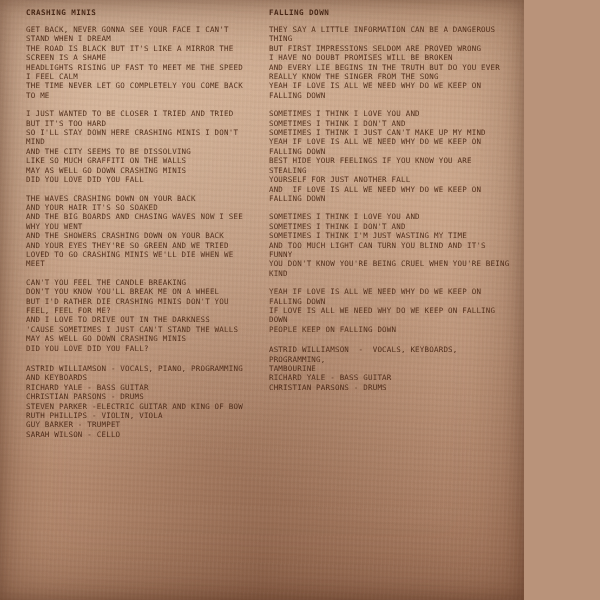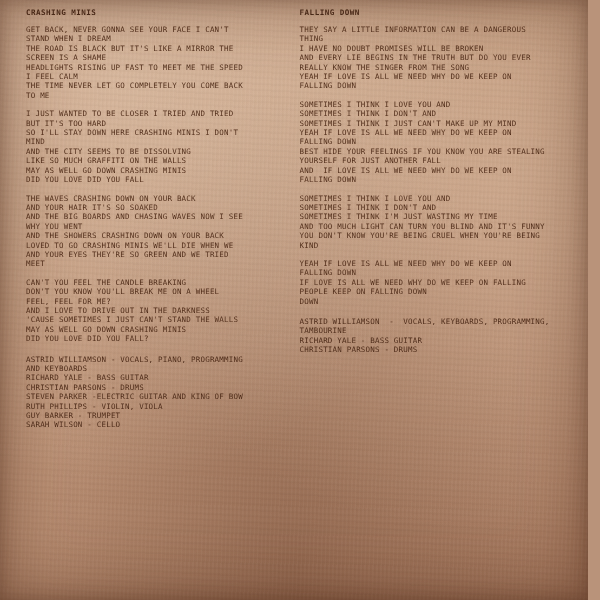--- a/index.html
+++ b/index.html
@@ -8,21 +8,21 @@
   }
   body {
     width: 600px;
     height: 600px;
     overflow: hidden;
     background: #b9937a;
     font-family: "DejaVu Sans Mono", monospace;
   }
   .sheet {
     position: relative;
-    width: 588px;
+    width: 524px;
     height: 600px;
     box-sizing: border-box;
     background:
       radial-gradient(ellipse at 20% 12%, rgba(255,240,220,0.30), rgba(255,240,220,0) 55%),
       radial-gradient(ellipse at 85% 30%, rgba(255,235,210,0.22), rgba(255,235,210,0) 60%),
       radial-gradient(ellipse at 50% 95%, rgba(90,50,30,0.30), rgba(90,50,30,0) 60%),
       linear-gradient(160deg, #c9a184 0%, #c29a7d 25%, #bb9175 55%, #ab7f64 85%, #9f7258 100%);
   }
   .grain {
     position: absolute;
@@ -108,27 +108,28 @@
           <div class="line">LIKE SO MUCH GRAFFITI ON THE WALLS</div>
           <div class="line">MAY AS WELL GO DOWN CRASHING MINIS</div>
           <div class="line">DID YOU LOVE DID YOU FALL</div>
         </div>
         <div class="stanza">
           <div class="line">THE WAVES CRASHING DOWN ON YOUR BACK</div>
           <div class="line">AND YOUR HAIR IT'S SO SOAKED</div>
           <div class="line">AND THE BIG BOARDS AND CHASING WAVES NOW I SEE</div>
           <div class="line">WHY YOU WENT</div>
           <div class="line">AND THE SHOWERS CRASHING DOWN ON YOUR BACK</div>
+          <div class="line">AND YOUR EYES THEY'RE SO GREEN AND WE TRIED</div>
           <div class="line">LOVED TO GO CRASHING MINIS WE'LL DIE WHEN WE</div>
-          <div class="line">AND YOUR EYES THEY'RE SO GREEN AND WE TRIED</div>
           <div class="line">MEET</div>
         </div>
         <div class="stanza">
           <div class="line">CAN'T YOU FEEL THE CANDLE BREAKING</div>
           <div class="line">DON'T YOU KNOW YOU'LL BREAK ME ON A WHEEL</div>
+          <div class="line">BUT I'D RATHER DIE CRASHING MINIS DON'T YOU</div>
           <div class="line">FEEL, FEEL FOR ME?</div>
           <div class="line">AND I LOVE TO DRIVE OUT IN THE DARKNESS</div>
           <div class="line">'CAUSE SOMETIMES I JUST CAN'T STAND THE WALLS</div>
           <div class="line">MAY AS WELL GO DOWN CRASHING MINIS</div>
           <div class="line">DID YOU LOVE DID YOU FALL?</div>
         </div>
       </div>
 
       <div class="block credits">
         <div class="line">ASTRID WILLIAMSON - VOCALS, PIANO, PROGRAMMING</div>
@@ -142,20 +143,21 @@
       </div>
     </div>
 
     <div class="col right">
       <div class="heading">FALLING DOWN</div>
 
       <div class="block">
         <div class="stanza">
           <div class="line">THEY SAY A LITTLE INFORMATION CAN BE A DANGEROUS</div>
           <div class="line">THING</div>
+          <div class="line">BUT FIRST IMPRESSIONS SELDOM ARE PROVED WRONG</div>
           <div class="line">I HAVE NO DOUBT PROMISES WILL BE BROKEN</div>
           <div class="line">AND EVERY LIE BEGINS IN THE TRUTH BUT DO YOU EVER</div>
           <div class="line">REALLY KNOW THE SINGER FROM THE SONG</div>
           <div class="line">YEAH IF LOVE IS ALL WE NEED WHY DO WE KEEP ON</div>
           <div class="line">FALLING DOWN</div>
         </div>
         <div class="stanza">
           <div class="line">SOMETIMES I THINK I LOVE YOU AND</div>
           <div class="line">SOMETIMES I THINK I DON'T AND</div>
           <div class="line">SOMETIMES I THINK I JUST CAN'T MAKE UP MY MIND</div>
@@ -171,22 +173,22 @@
           <div class="line">SOMETIMES I THINK I DON'T AND</div>
           <div class="line">SOMETIMES I THINK I'M JUST WASTING MY TIME</div>
           <div class="line">AND TOO MUCH LIGHT CAN TURN YOU BLIND AND IT'S FUNNY</div>
           <div class="line">YOU DON'T KNOW YOU'RE BEING CRUEL WHEN YOU'RE BEING</div>
           <div class="line">KIND</div>
         </div>
         <div class="stanza">
           <div class="line">YEAH IF LOVE IS ALL WE NEED WHY DO WE KEEP ON</div>
           <div class="line">FALLING DOWN</div>
           <div class="line">IF LOVE IS ALL WE NEED WHY DO WE KEEP ON FALLING</div>
+          <div class="line">DOWN</div>
           <div class="line">PEOPLE KEEP ON FALLING DOWN</div>
-          <div class="line">DOWN</div>
         </div>
       </div>
 
       <div class="block credits">
         <div class="line">ASTRID WILLIAMSON  -  VOCALS, KEYBOARDS, PROGRAMMING,</div>
         <div class="line">TAMBOURINE</div>
         <div class="line">RICHARD YALE - BASS GUITAR</div>
         <div class="line">CHRISTIAN PARSONS - DRUMS</div>
       </div>
     </div>

